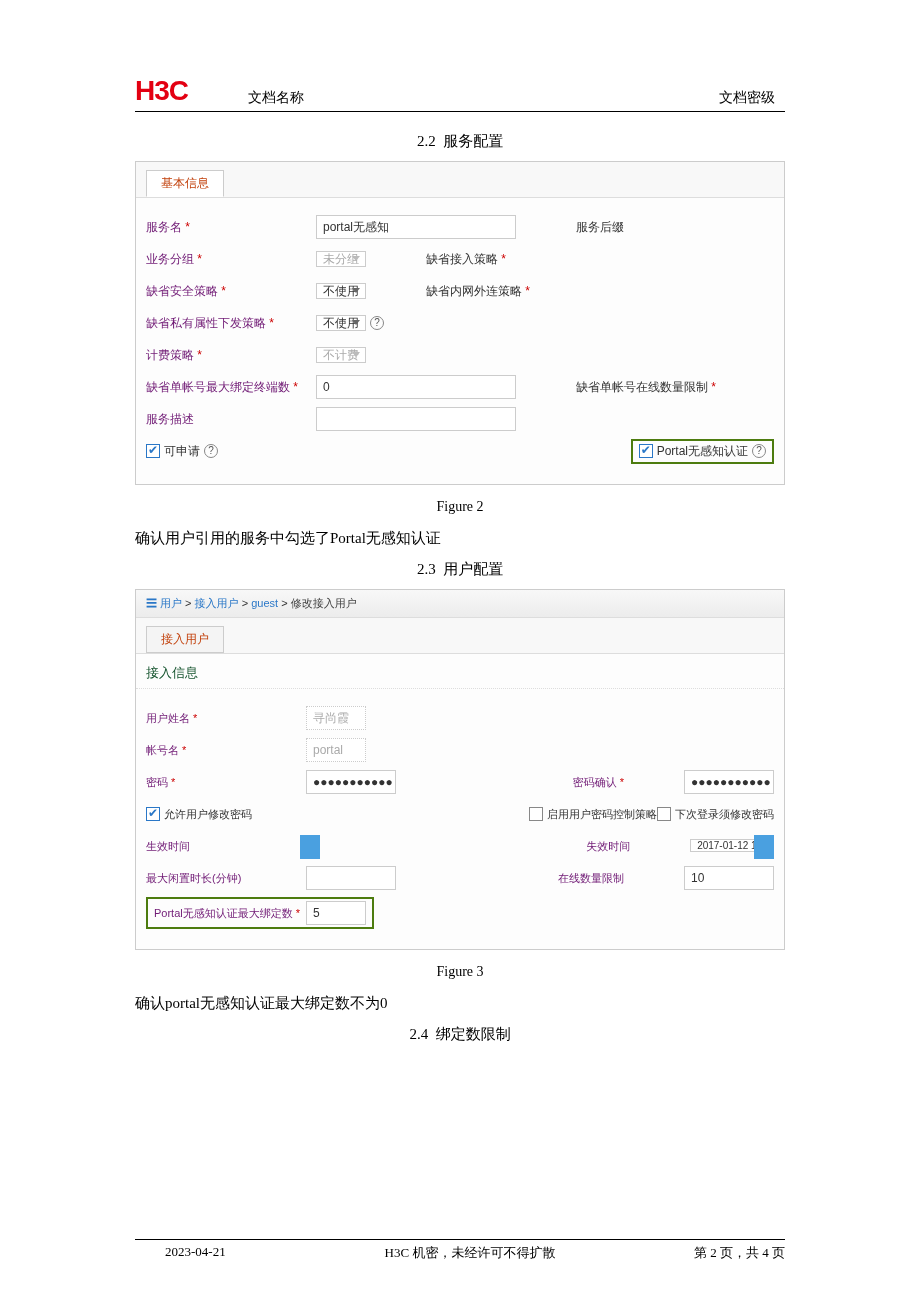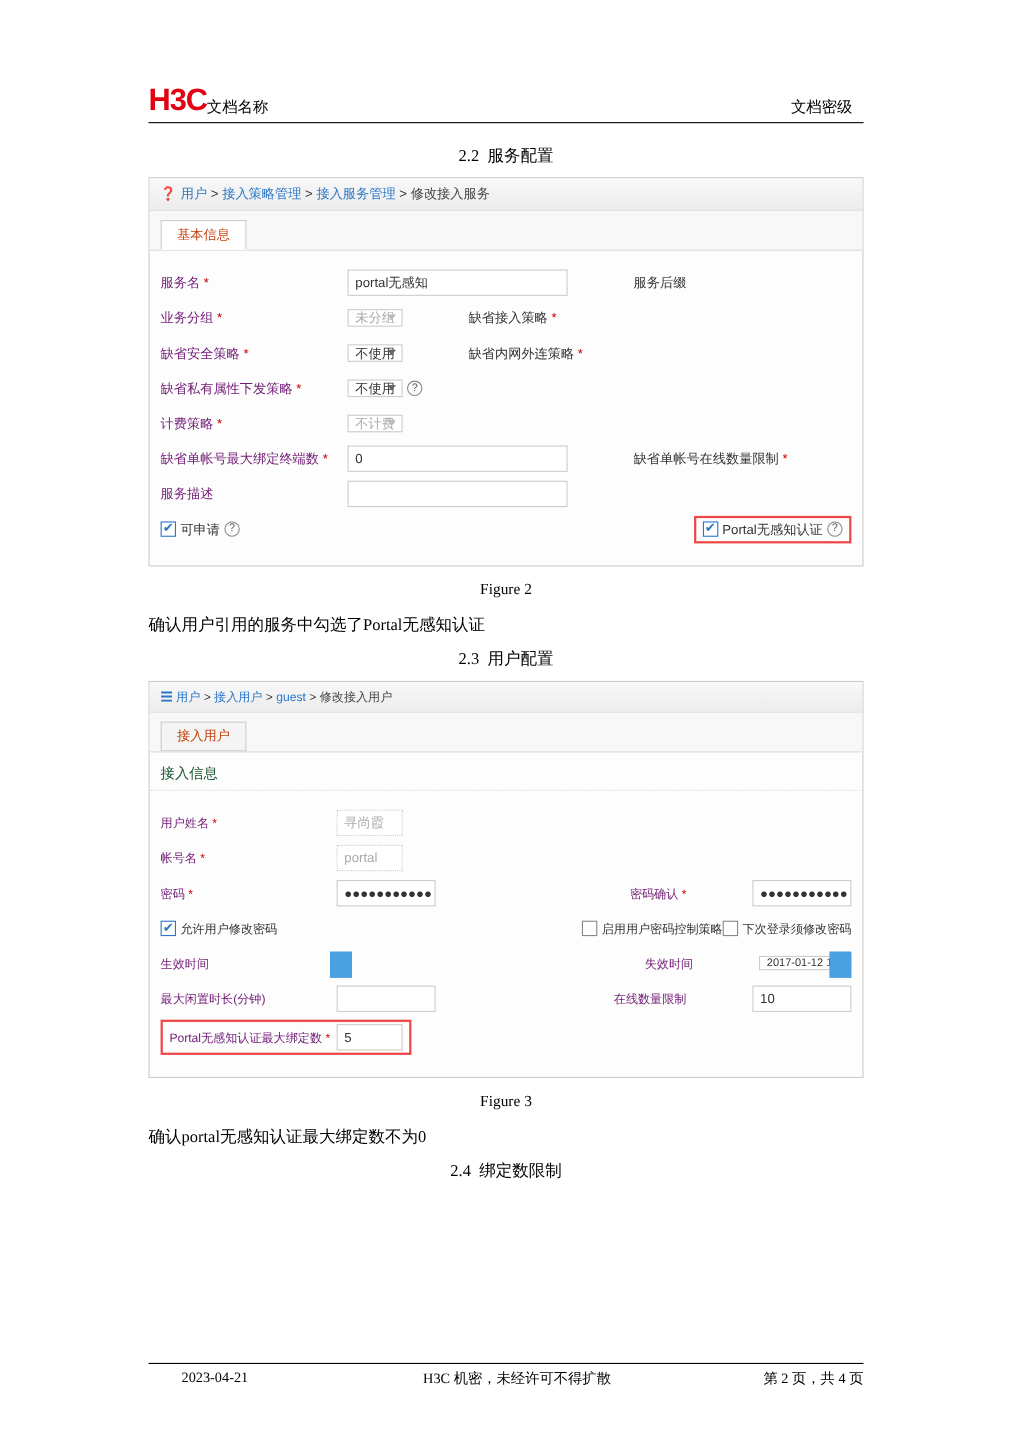--- a/index.html
+++ b/index.html
@@ -22,20 +22,21 @@
     border-bottom: 1px solid #000;
     padding-bottom: 4px;
     margin-bottom: 20px;
   }
   .logo {
     font-family: Arial, sans-serif;
     font-weight: 900;
     font-size: 28px;
     color: #e30012;
     letter-spacing: -1px;
+    margin-right: 60px;
   }
   .header-title { flex: 1; font-size: 14px; }
   .header-sec { font-size: 14px; margin-right: 10px; }
   .section { font-size: 15px; margin: 12px 0 10px 0; text-align: center; }
   .screenshot {
     border: 1px solid #ccc;
     background: #fdfdfd;
     font-family: "Microsoft YaHei", "SimSun", sans-serif;
     font-size: 12px;
     color: #333;
@@ -122,21 +123,21 @@
   }
   .checkbox.checked::after {
     content: "✔";
     position: absolute;
     top: -2px; left: 1px;
     font-size: 12px;
     color: #2a77c7;
   }
   .checkbox.plain { border-color: #888; }
   .highlight-red {
-    border: 2px solid #ef4444;
+    border: 2px solid #4d7c0f;
     padding: 2px 6px;
     display: inline-flex;
     align-items: center;
   }
   .fig-caption { text-align: center; margin: 14px 0; font-size: 14px; }
   .body-text { margin: 6px 0 10px 0; font-size: 15px; }
   .footer {
     position: absolute;
     bottom: 40px;
     left: 135px; right: 135px;
@@ -169,27 +170,20 @@
     <div class="header-title">文档名称</div>
     <div class="header-sec">文档密级</div>
   </div>
 
   <div class="section">
     <span>2.2</span>&nbsp;
     <span>服务配置</span>
   </div>
 
   <div class="screenshot">
-    <div class="breadcrumb">
-      <span style="color:#f5a623;">❓</span>
-      <span class="bc-link">用户</span> &gt;
-      <span class="bc-link">接入策略管理</span> &gt;
-      <span class="bc-link">接入服务管理</span> &gt;
-      <span class="bc-cur">修改接入服务</span>
-    </div>
     <div class="tab-strip">
       <span class="tab">基本信息</span>
     </div>
     <div class="form-body">
       <div class="row">
         <span class="label required">服务名</span>
         <span class="control w200">portal无感知</span>
         <span class="rlabel">服务后缀</span>
       </div>
       <div class="row">

